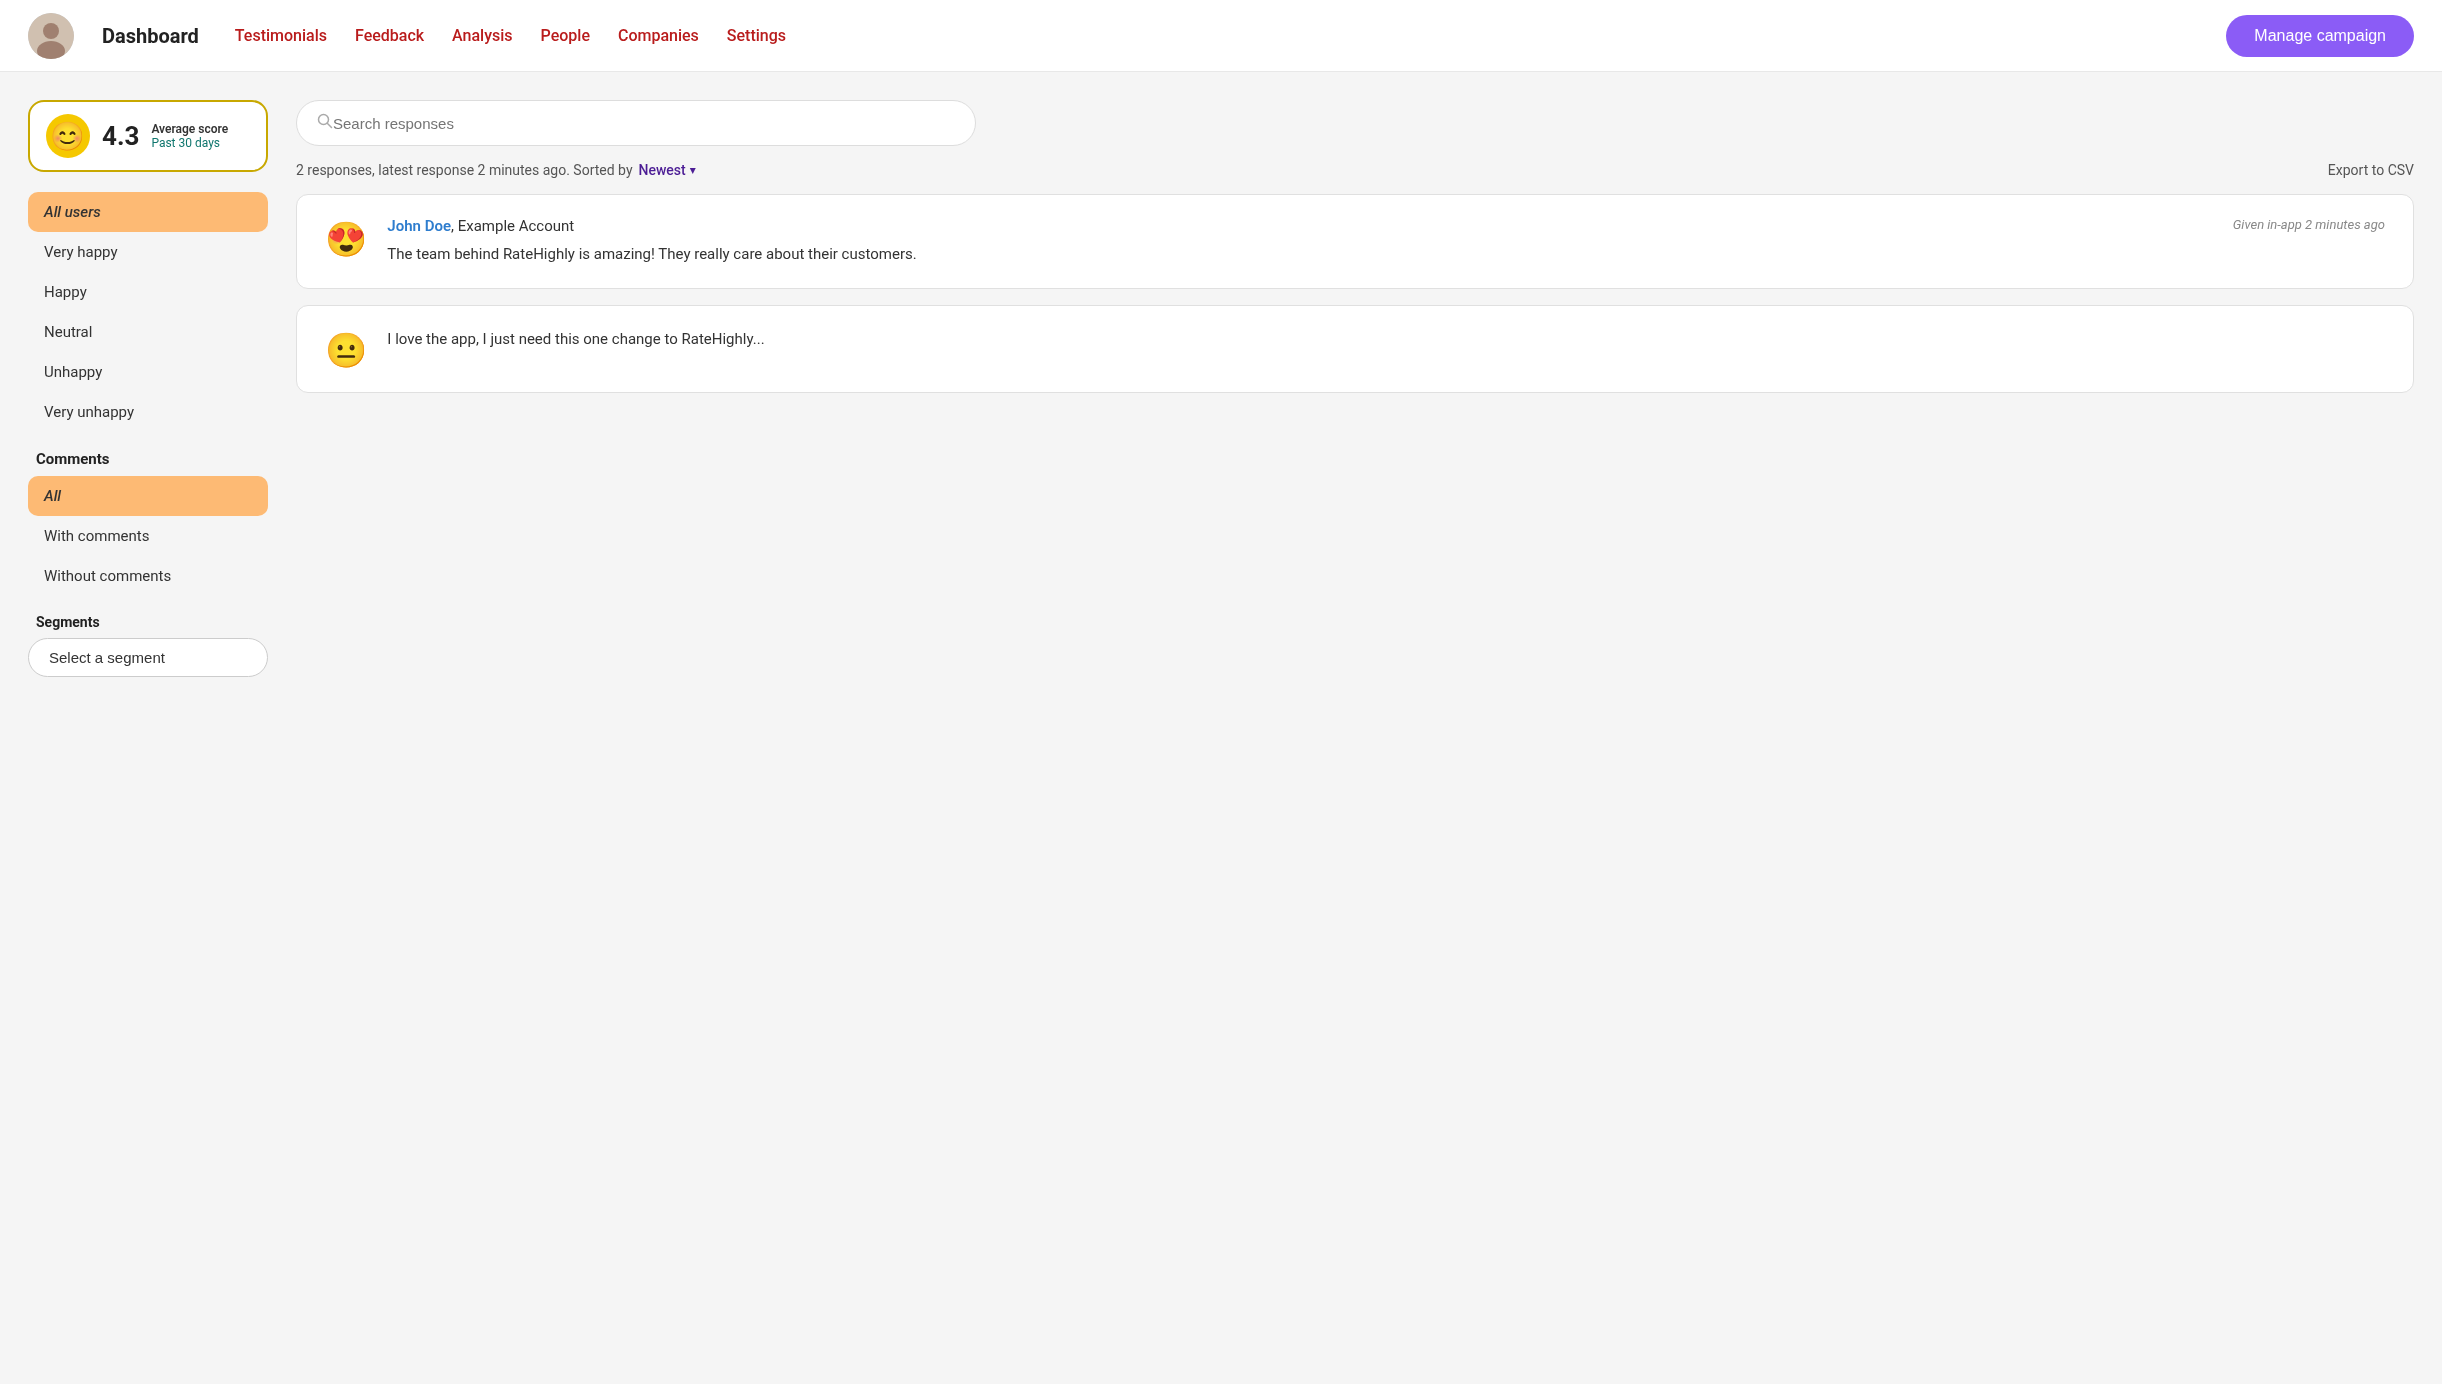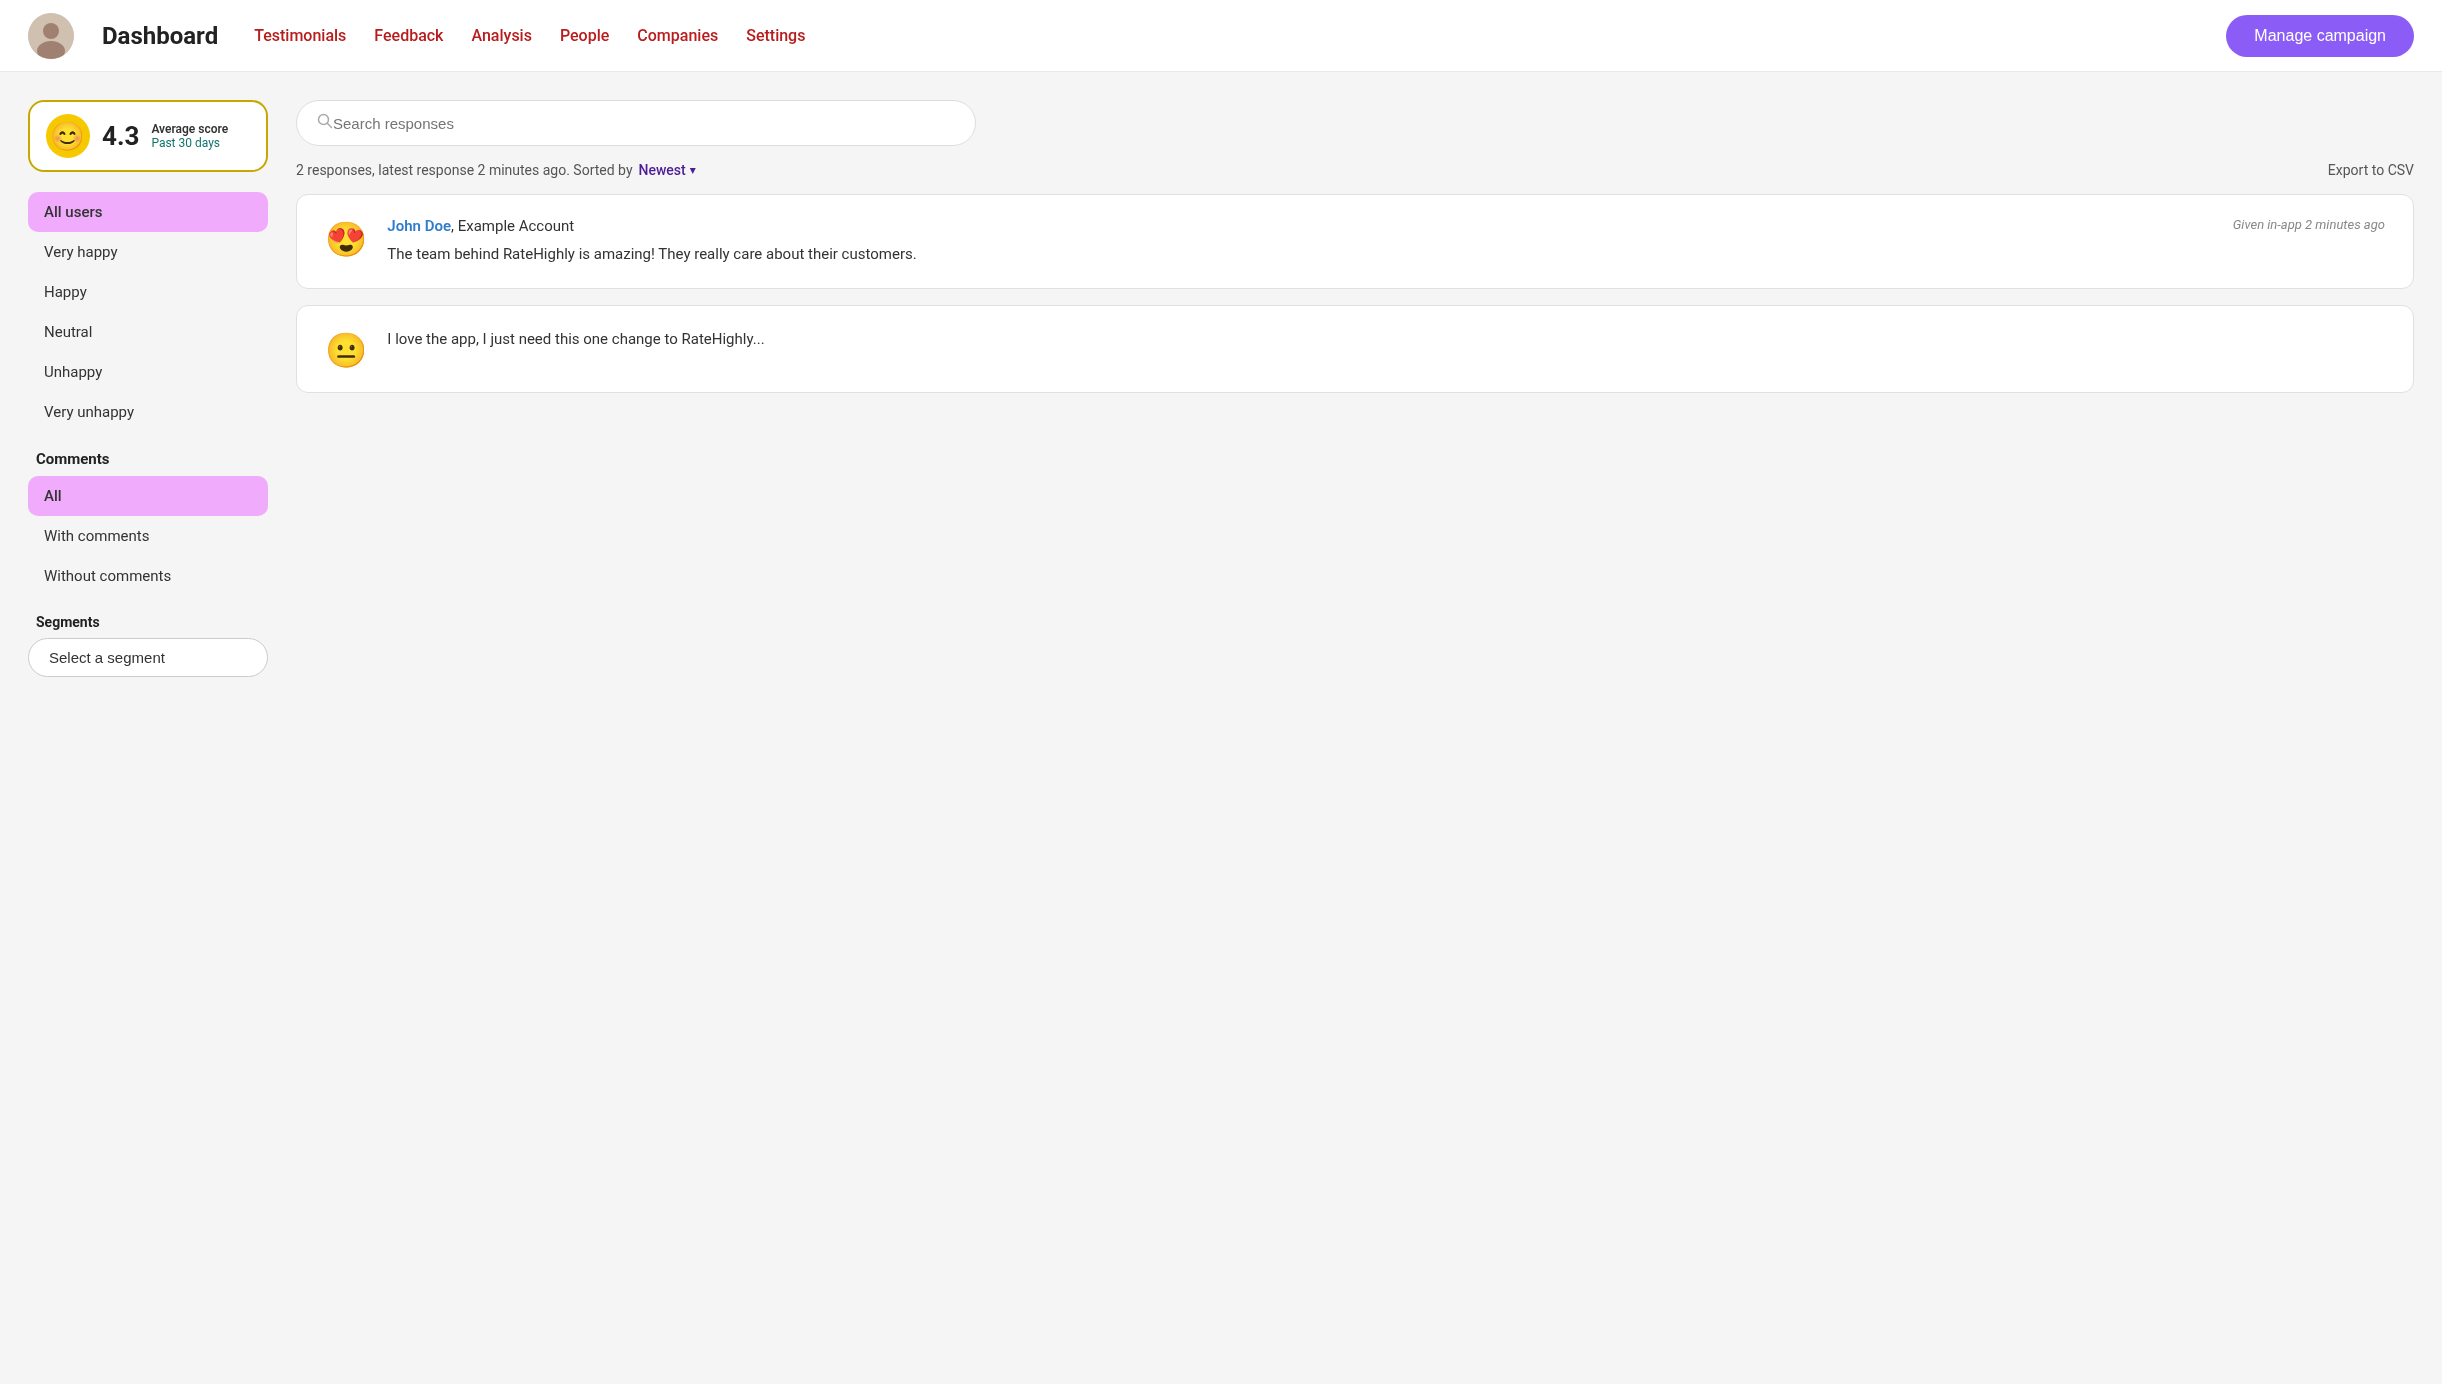--- a/index.html
+++ b/index.html
@@ -26,21 +26,21 @@
       border-radius: 50%;
       background: #ccc;
       overflow: hidden;
       flex-shrink: 0;
     }
     .navbar-avatar svg {
       width: 46px;
       height: 46px;
     }
     .navbar-title {
-      font-size: 24px;
+      font-size: 20px;
       font-weight: 700;
       color: #222;
       margin-right: 8px;
     }
     .navbar-links {
       display: flex;
       gap: 28px;
       flex: 1;
     }
     .navbar-link {
@@ -112,22 +112,23 @@
     }
     .sidebar-item {
       padding: 11px 16px;
       border-radius: 10px;
       cursor: pointer;
       font-size: 15px;
       color: #333;
       transition: background 0.15s;
     }
     .sidebar-item.active {
-      background: #f0abfc;
+      background: #fdba74;
       font-weight: 500;
+      font-style: italic;
     }
 
     .segments-label {
       font-size: 14px;
       font-weight: 700;
       color: #222;
       padding: 18px 8px 8px 8px;
     }
     .segment-select-btn {
       border: 1px solid #ccc;

